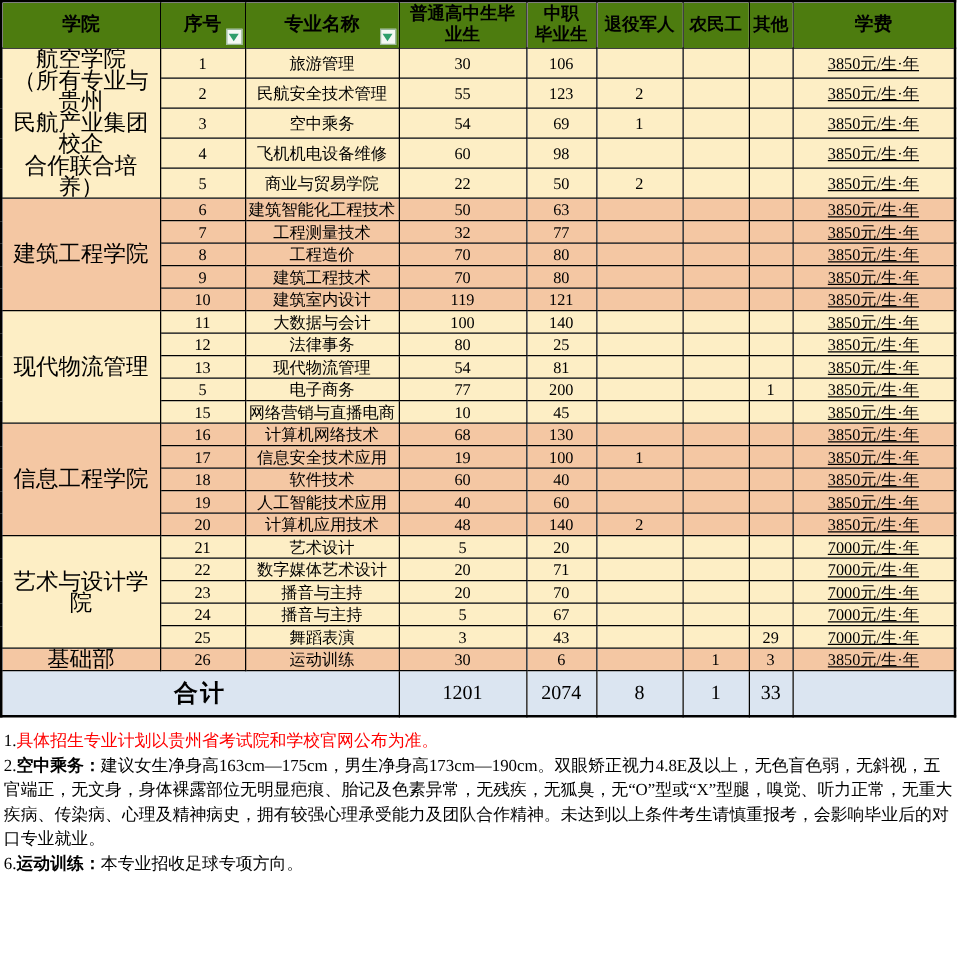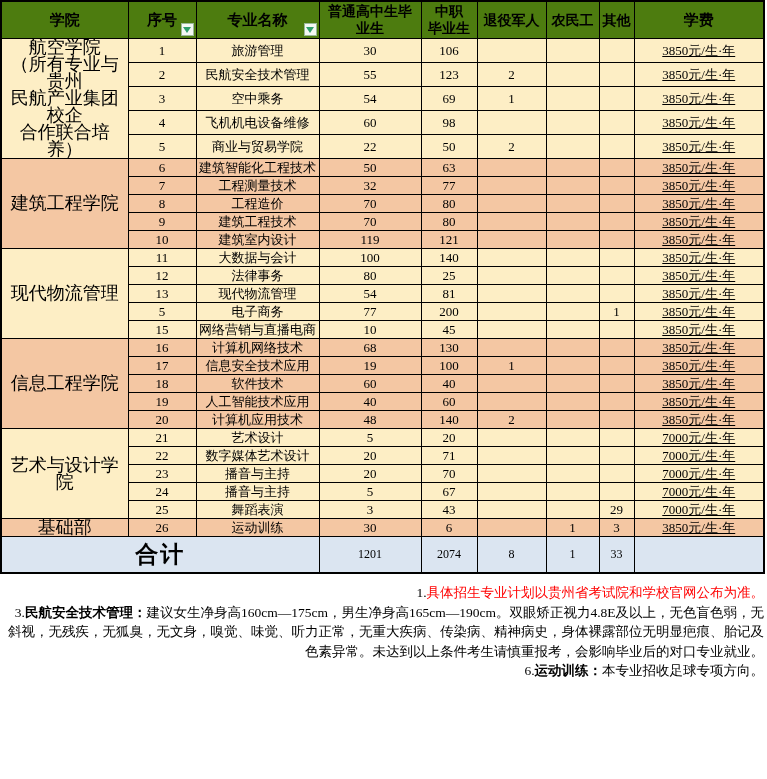--- a/index.html
+++ b/index.html
@@ -6,27 +6,27 @@
   body{width:767px;height:779px;font-family:"Liberation Serif","DejaVu Serif",serif;color:#000;overflow:hidden;}
   table.plan{border-collapse:collapse;table-layout:fixed;width:763px;margin:0;border:2px solid #000;}
   table.plan th,table.plan td{border:1px solid #000;padding:0 1px;text-align:center;vertical-align:middle;overflow:hidden;}
   thead th{background:#4d7c0f;font-weight:bold;font-size:14px;height:36px;position:relative;border-bottom:2px solid #000;white-space:pre-line;line-height:17px;}
   thead th.big{font-size:15px;}
   tbody td{height:17px;font-size:13px;line-height:16px;}
   td.college{font-size:18px;white-space:pre-line;line-height:17px;}
   .cream{background:#FDEEC5;}
   .salmon{background:#F4C7A3;}
   td.tuition{text-decoration:underline;font-family:Liberation Serif, serif;}
-  tfoot td{background:#DBE5F1;height:35px;font-size:12px;border-top:2px solid #000;}
-  tfoot td.total-label{font-size:23px;font-weight:bold;letter-spacing:2px;}
+  tfoot td{background:#DBE5F1;height:35px;font-size:16px;border-top:2px solid #000;}
+  tfoot td.total-label{font-size:19px;font-weight:bold;letter-spacing:2px;}
   .filter{position:absolute;right:2px;bottom:2px;width:13px;height:13px;background:#f4f8f4;border:1px solid #9bb89b;display:flex;align-items:center;justify-content:center;box-sizing:border-box;}
   .filter i{display:block;width:0;height:0;border-left:4px solid transparent;border-right:4px solid transparent;border-top:6px solid #2E9E6B;}
   .notes{margin:9px 0 0 3px;width:761px;font-size:13.5px;line-height:19.5px;}
   .notes-title{font-weight:bold;font-size:14px;}
-  .notes p{margin:0;text-align:right;}
+  .notes p{margin:0;}
   .note-label{font-weight:bold;}
   .red{color:#FF0000;}
 </style>
 </head>
 <body>
 
 <table class="plan">
   <colgroup>
     <col style="width:127px">
       <col style="width:68px">
@@ -333,16 +333,16 @@
       <td>1</td>
       <td>33</td>
       <td></td>
     </tr>
   </tfoot>
 </table>
 
 <div class="notes">
   <div>
       <p><span>1.</span><span class="red">具体招生专业计划以贵州省考试院和学校官网公布为准。</span></p>
-      <p><span>3.</span><span class="note-label">民航安全技术管理：</span><span>建议女生净身高160cm—175cm，男生净身高165cm—190cm。双眼矫正视力4.8E及以上，无色盲色弱，无斜视，无残疾，无狐臭，无文身，嗅觉、味觉、听力正常，无重大疾病、传染病、精神病史，身体裸露部位无明显疤痕、胎记及色素异常。未达到以上条件考生请慎重报考，会影响毕业后的对口专业就业。</span></p>
+      <p><span>2.</span><span class="note-label">空中乘务：</span><span>建议女生净身高163cm—175cm，男生净身高173cm—190cm。双眼矫正视力4.8E及以上，无色盲色弱，无斜视，五官端正，无文身，身体裸露部位无明显疤痕、胎记及色素异常，无残疾，无狐臭，无“O”型或“X”型腿，嗅觉、听力正常，无重大疾病、传染病、心理及精神病史，拥有较强心理承受能力及团队合作精神。未达到以上条件考生请慎重报考，会影响毕业后的对口专业就业。</span></p>
       <p><span>6.</span><span class="note-label">运动训练：</span><span>本专业招收足球专项方向。</span></p>
     </div>
 </div>
 
 </body></html>

